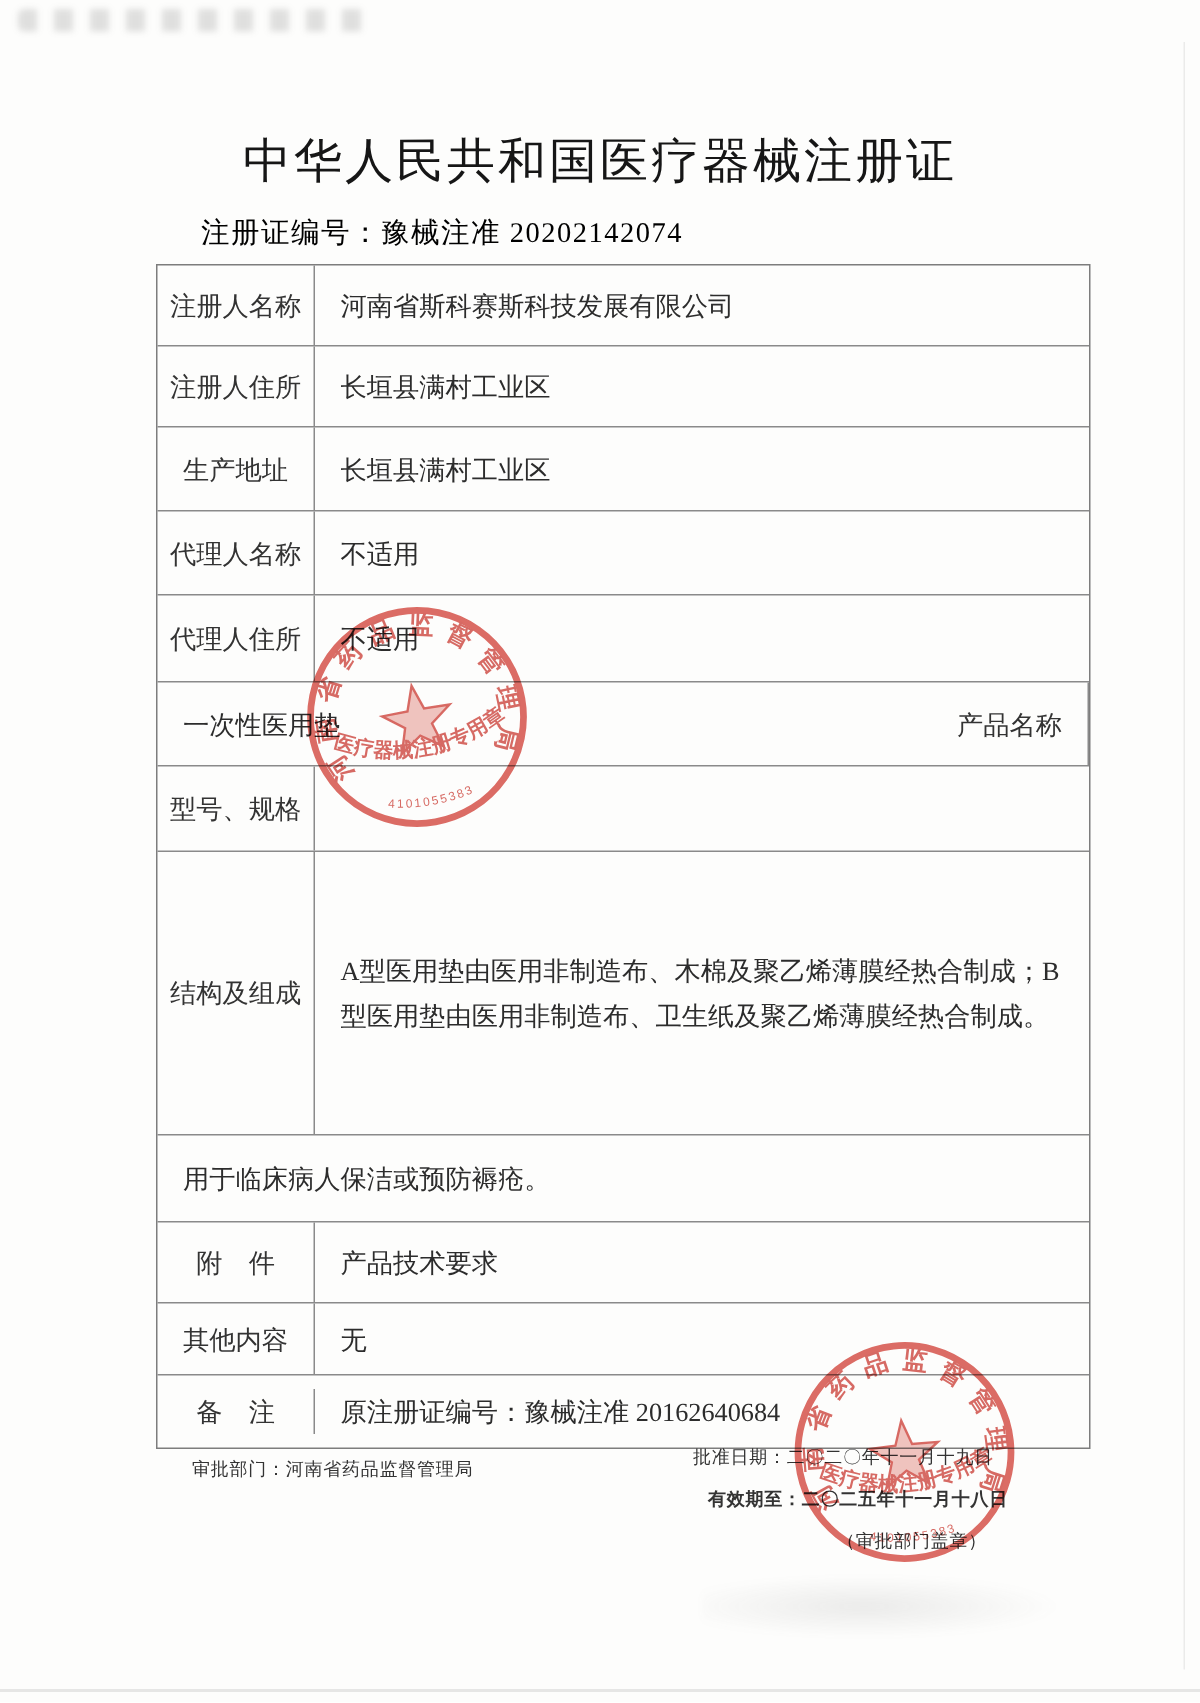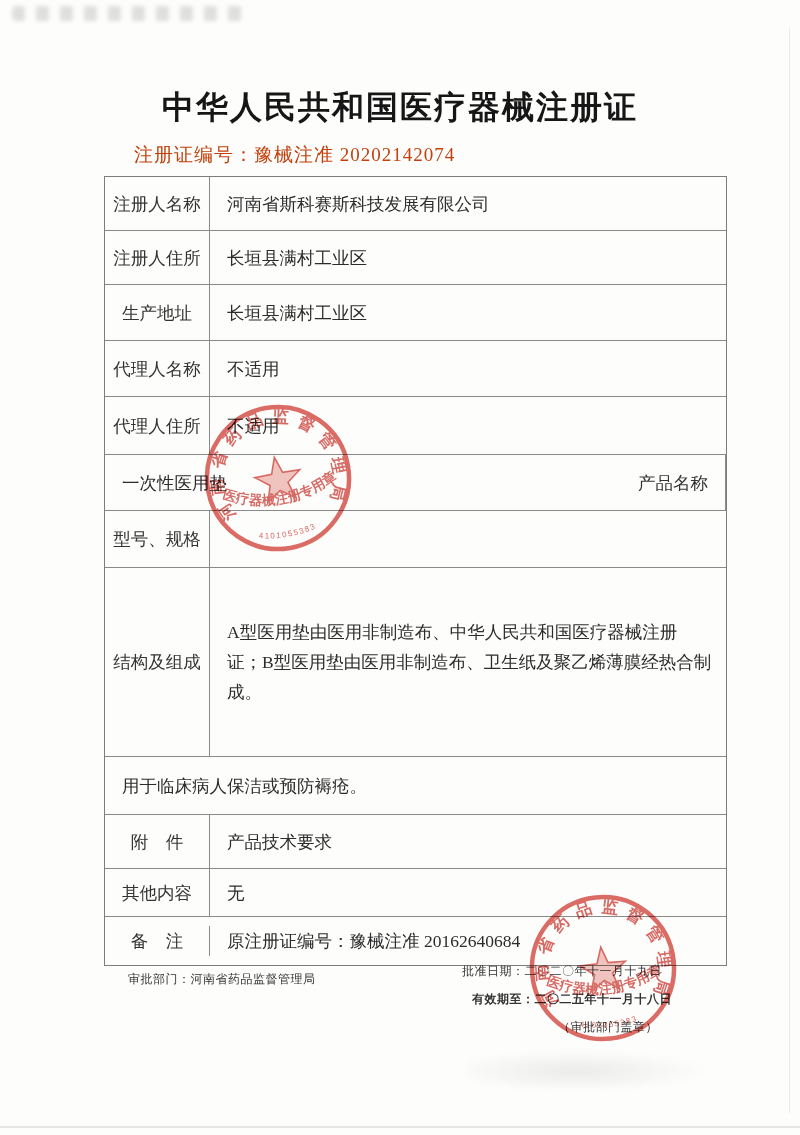--- a/index.html
+++ b/index.html
@@ -14,24 +14,24 @@
     background:repeating-linear-gradient(90deg,rgba(70,70,70,.16) 0 13px,rgba(0,0,0,0) 13px 24px);
     filter:blur(2px);border-radius:4px;}
   .smudge-bottom{position:absolute;left:468px;top:1050px;width:240px;height:42px;
     background:radial-gradient(ellipse at 45% 50%,rgba(90,90,90,.11),rgba(0,0,0,0) 70%);
     filter:blur(2px);}
   .edge-right{position:absolute;left:789px;top:28px;height:1085px;width:1px;background:rgba(0,0,0,.07);}
   .edge-bottom{position:absolute;left:0;top:1126px;width:800px;height:2px;background:rgba(0,0,0,.09);}
 
   .title{
     position:absolute;left:0;top:86px;width:800px;margin:0;
-    text-align:center;font-size:32px;font-weight:bold;color:#161616;
+    text-align:center;font-size:32px;font-weight:normal;color:#161616;
     letter-spacing:2px;font-family:"Liberation Sans","DejaVu Sans",sans-serif;
   }
-  .cert-no{position:absolute;left:134px;top:142px;font-size:19px;color:#c2410c;letter-spacing:1px;}
+  .cert-no{position:absolute;left:134px;top:142px;font-size:19px;color:#000000;letter-spacing:1px;}
 
   .cert-table{
     position:absolute;left:104px;top:176px;width:623px;
     border:1px solid #7d7d7d;box-sizing:border-box;
     display:flex;flex-direction:column;
   }
   .row{display:flex;border-bottom:1px solid #8a8a8a;box-sizing:border-box;}
   .row:last-child{border-bottom:none;align-items:center;}
   .cell{display:flex;align-items:center;box-sizing:border-box;font-size:17.5px;line-height:30px;}
   .cell.label{width:105px;justify-content:center;text-align:center;
@@ -94,21 +94,21 @@
     </div>
     <div class="row r5">
       <div class="cell value">一次性医用垫</div>
       <div class="cell label">产品名称</div>
     </div>
     <div class="row r6">
       <div class="cell label">型号、规格</div>
     </div>
     <div class="row r7">
       <div class="cell label">结构及组成</div>
-      <div class="cell value">A型医用垫由医用非制造布、中华人民共和国医疗器械注册证；B型医用垫由医用非制造布、卫生纸及聚乙烯薄膜经热合制成。</div>
+      <div class="cell value">A型医用垫由医用非制造布、木棉及聚乙烯薄膜经热合制成；B型医用垫由医用非制造布、卫生纸及聚乙烯薄膜经热合制成。</div>
     </div>
     <div class="row r8">
       <div class="cell value">用于临床病人保洁或预防褥疮。</div>
     </div>
     <div class="row r9">
       <div class="cell label">附　件</div>
       <div class="cell value">产品技术要求</div>
     </div>
     <div class="row r10">
       <div class="cell label">其他内容</div>

